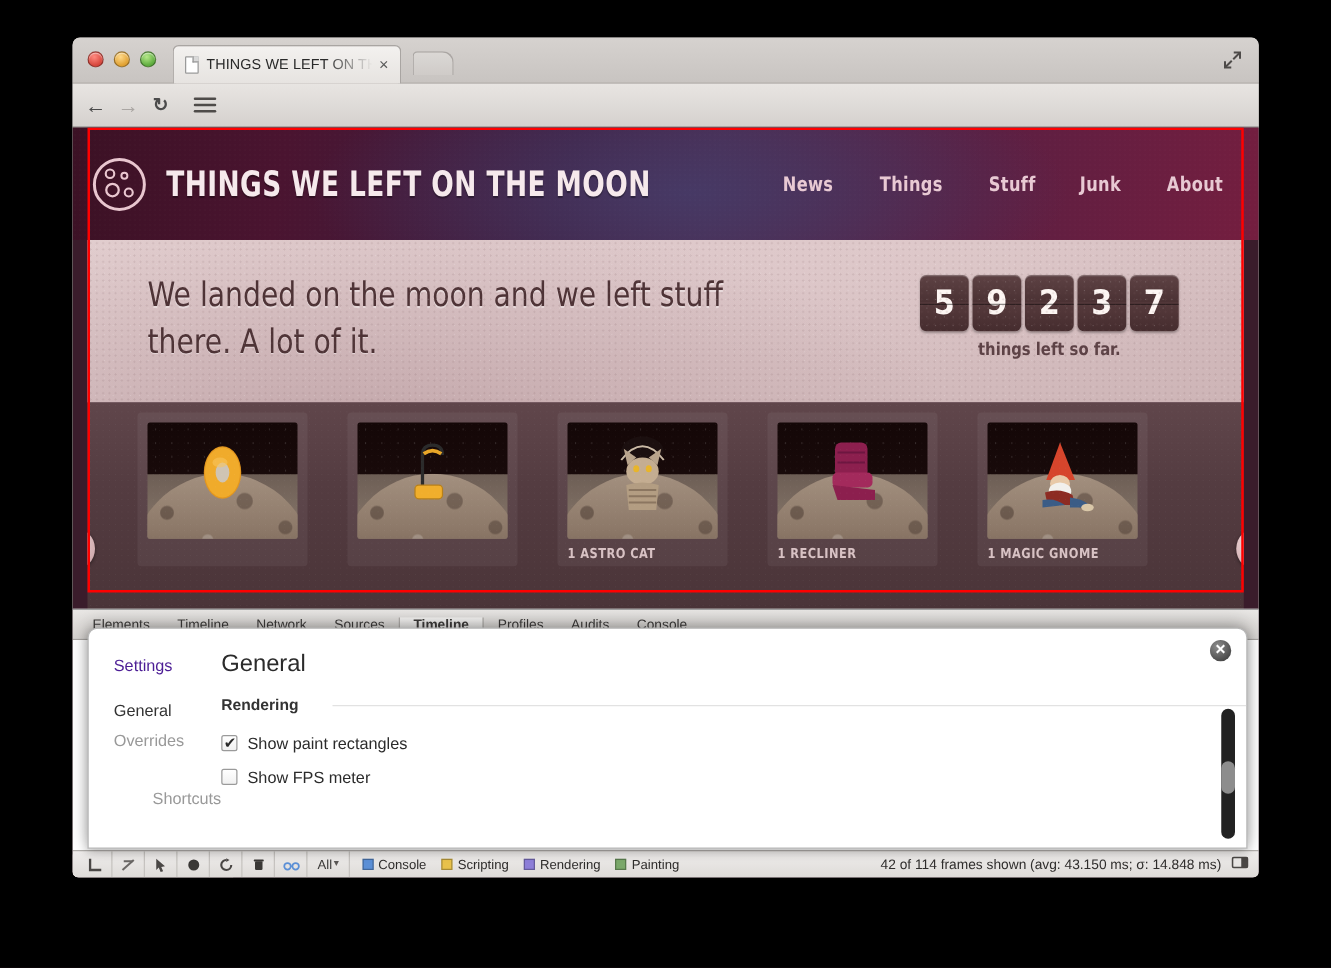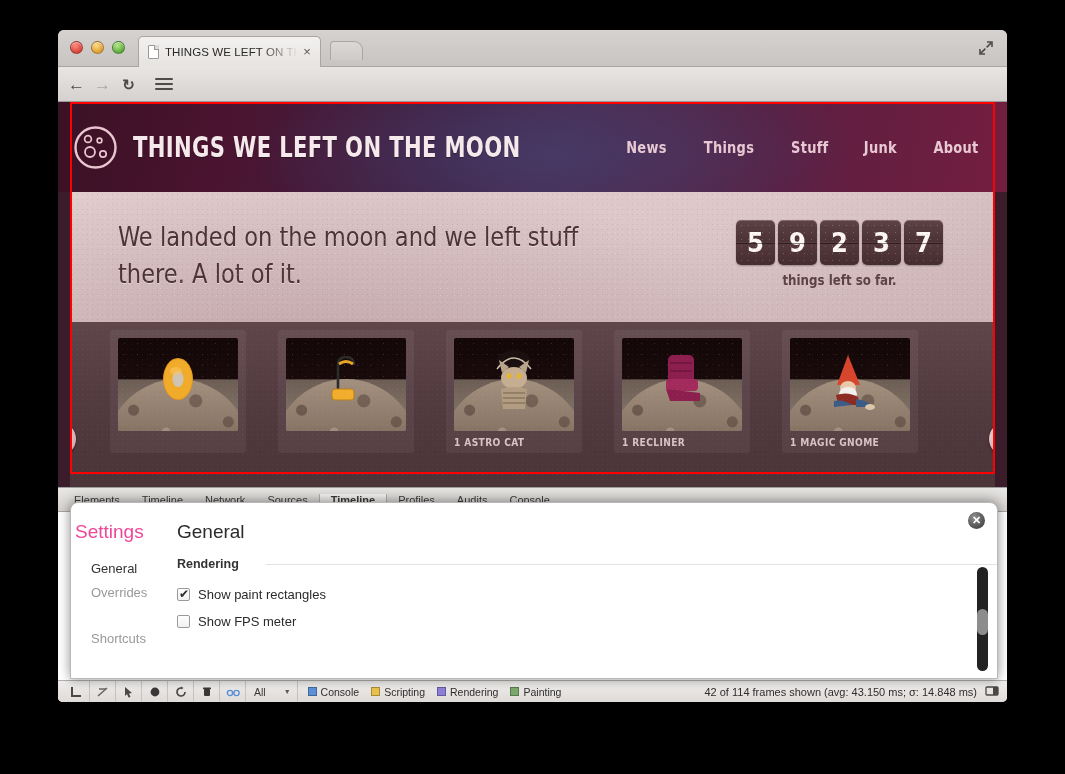--- a/index.html
+++ b/index.html
@@ -509,21 +509,21 @@
     height: 21px;
     display: flex;
     align-items: center;
     justify-content: center;
     border-right: 1px solid #c6c3c0;
     color: #4a4745;
   }
   .sb-select {
     display: flex;
     align-items: center;
-    gap: 18px;
+    gap: 0;
     padding: 0 6px 0 8px;
     border-right: 1px solid #c6c3c0;
     height: 21px;
     color: #3a3837;
   }
   .sb-chev { font-size: 7px; color: #5a5755; }
   .sb-legend {
     display: flex;
     align-items: center;
     gap: 12px;
@@ -578,23 +578,23 @@
     text-align: center;
     box-shadow: 0 0 0 1px rgba(255,255,255,0.6);
   }
   .st-head {
     display: flex;
     align-items: baseline;
     padding: 18px 0 0 0;
   }
   .st-head .brand {
     width: 106px;
-    padding-left: 4px;
-    font-size: 19px;
-    color: #ec4899;
+    padding-left: 20px;
+    font-size: 13px;
+    color: #4c1d95;
   }
   .st-head .page {
     font-size: 19px;
     color: #2b2b2b;
   }
   .st-divider {
     position: absolute;
     left: 195px;
     right: 0;
     top: 61px;
@@ -611,21 +611,21 @@
     display: flex;
     flex-direction: column;
   }
   .st-nav .it {
     font-size: 13px;
     color: #999999;
     line-height: 24px;
     white-space: nowrap;
   }
   .st-nav .it.sel { color: #333333; }
-  .st-nav .it.gap { margin-top: 22px; }
+  .st-nav .it.gap { margin-top: 22px; text-align: right; }
   .st-content {
     flex: 1 1 auto;
     padding-left: 0;
   }
   .st-section-title {
     font-size: 12.5px;
     font-weight: bold;
     color: #333333;
     margin-bottom: 10px;
   }

